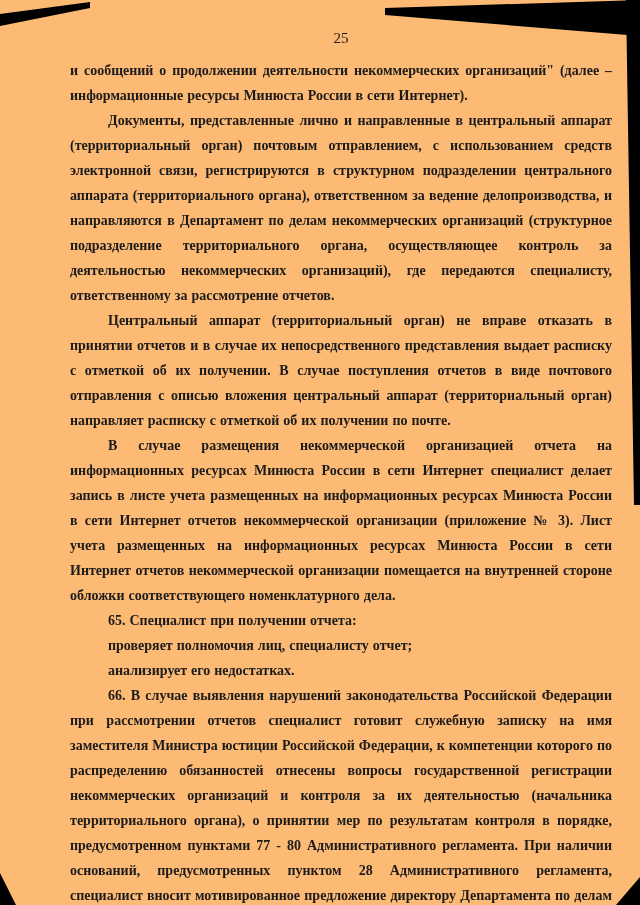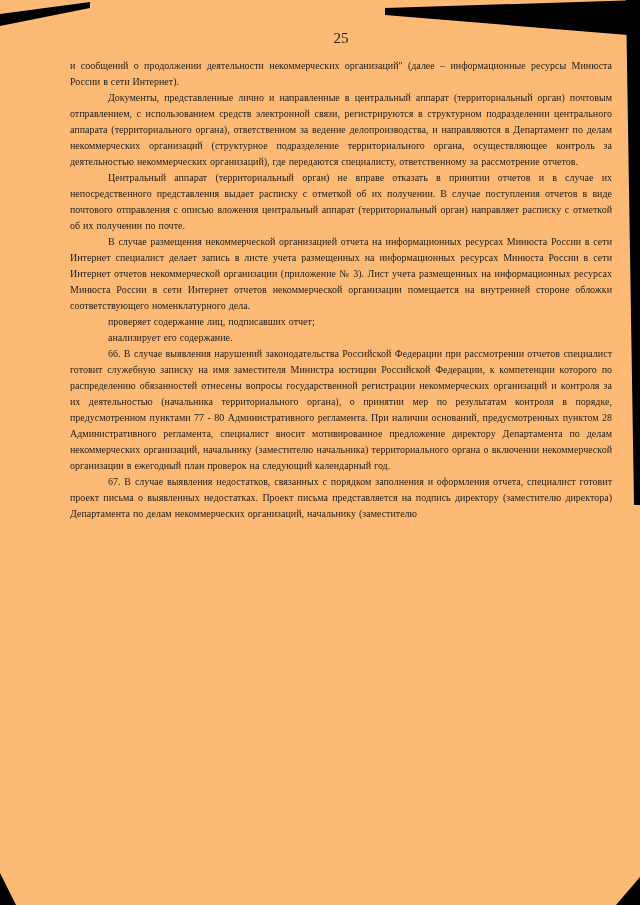--- a/index.html
+++ b/index.html
@@ -47,26 +47,27 @@
     right: 28px;
     top: 30px;
   }
   .page-number {
     text-align: center;
     font-size: 15px;
     margin-bottom: 11px;
   }
   p.para {
     margin: 0;
-    font-size: 10px;
-    line-height: 16px;
+    font-size: 14px;
+    line-height: 25px;
     text-align: justify;
     text-indent: 38px;
     hyphens: none;
     word-spacing: 0.5px;
+    font-weight: bold;
   }
   p.no-indent {
     text-indent: 0;
   }
 </style>
 </head>
 <body>
 
 <div class="page">
 
@@ -76,19 +77,20 @@
   <div class="artifact art-bl"></div>
   <div class="artifact art-br"></div>
 
   <div class="content">
     <div class="page-number">25</div>
 
     <p class="para no-indent">и сообщений о продолжении деятельности некоммерческих организаций" (далее – информационные ресурсы Минюста России в сети Интернет).</p>
     <p class="para">Документы, представленные лично и направленные в центральный аппарат (территориальный орган) почтовым отправлением, с использованием средств электронной связи, регистрируются в структурном подразделении центрального аппарата (территориального органа), ответственном за ведение делопроизводства, и направляются в Департамент по делам некоммерческих организаций (структурное подразделение территориального органа, осуществляющее контроль за деятельностью некоммерческих организаций), где передаются специалисту, ответственному за рассмотрение отчетов.</p>
     <p class="para">Центральный аппарат (территориальный орган) не вправе отказать в принятии отчетов и в случае их непосредственного представления выдает расписку с отметкой об их получении. В случае поступления отчетов в виде почтового отправления с описью вложения центральный аппарат (территориальный орган) направляет расписку с отметкой об их получении по почте.</p>
     <p class="para">В случае размещения некоммерческой организацией отчета на информационных ресурсах Минюста России в сети Интернет специалист делает запись в листе учета размещенных на информационных ресурсах Минюста России в сети Интернет отчетов некоммерческой организации (приложение № 3). Лист учета размещенных на информационных ресурсах Минюста России в сети Интернет отчетов некоммерческой организации помещается на внутренней стороне обложки соответствующего номенклатурного дела.</p>
-    <p class="para">проверяет содержание лиц, подписавших отчет;</p>
-    <p class="para">анализирует его содержание.</p>
+    <p class="para">65. Специалист при получении отчета:</p>
+    <p class="para">проверяет полномочия лиц, специалисту отчет;</p>
+    <p class="para">анализирует его недостатках.</p>
     <p class="para">66. В случае выявления нарушений законодательства Российской Федерации при рассмотрении отчетов специалист готовит служебную записку на имя заместителя Министра юстиции Российской Федерации, к компетенции которого по распределению обязанностей отнесены вопросы государственной регистрации некоммерческих организаций и контроля за их деятельностью (начальника территориального органа), о принятии мер по результатам контроля в порядке, предусмотренном пунктами 77 - 80 Административного регламента. При наличии оснований, предусмотренных пунктом 28 Административного регламента, специалист вносит мотивированное предложение директору Департамента по делам некоммерческих организаций, начальнику (заместителю начальника) территориального органа о включении некоммерческой организации в ежегодный план проверок на следующий календарный год.</p>
     <p class="para">67. В случае выявления недостатков, связанных с порядком заполнения и оформления отчета, специалист готовит проект письма о выявленных недостатках. Проект письма представляется на подпись директору (заместителю директора) Департамента по делам некоммерческих организаций, начальнику (заместителю</p>
   </div>
 
 </div>
 
 </body></html>

